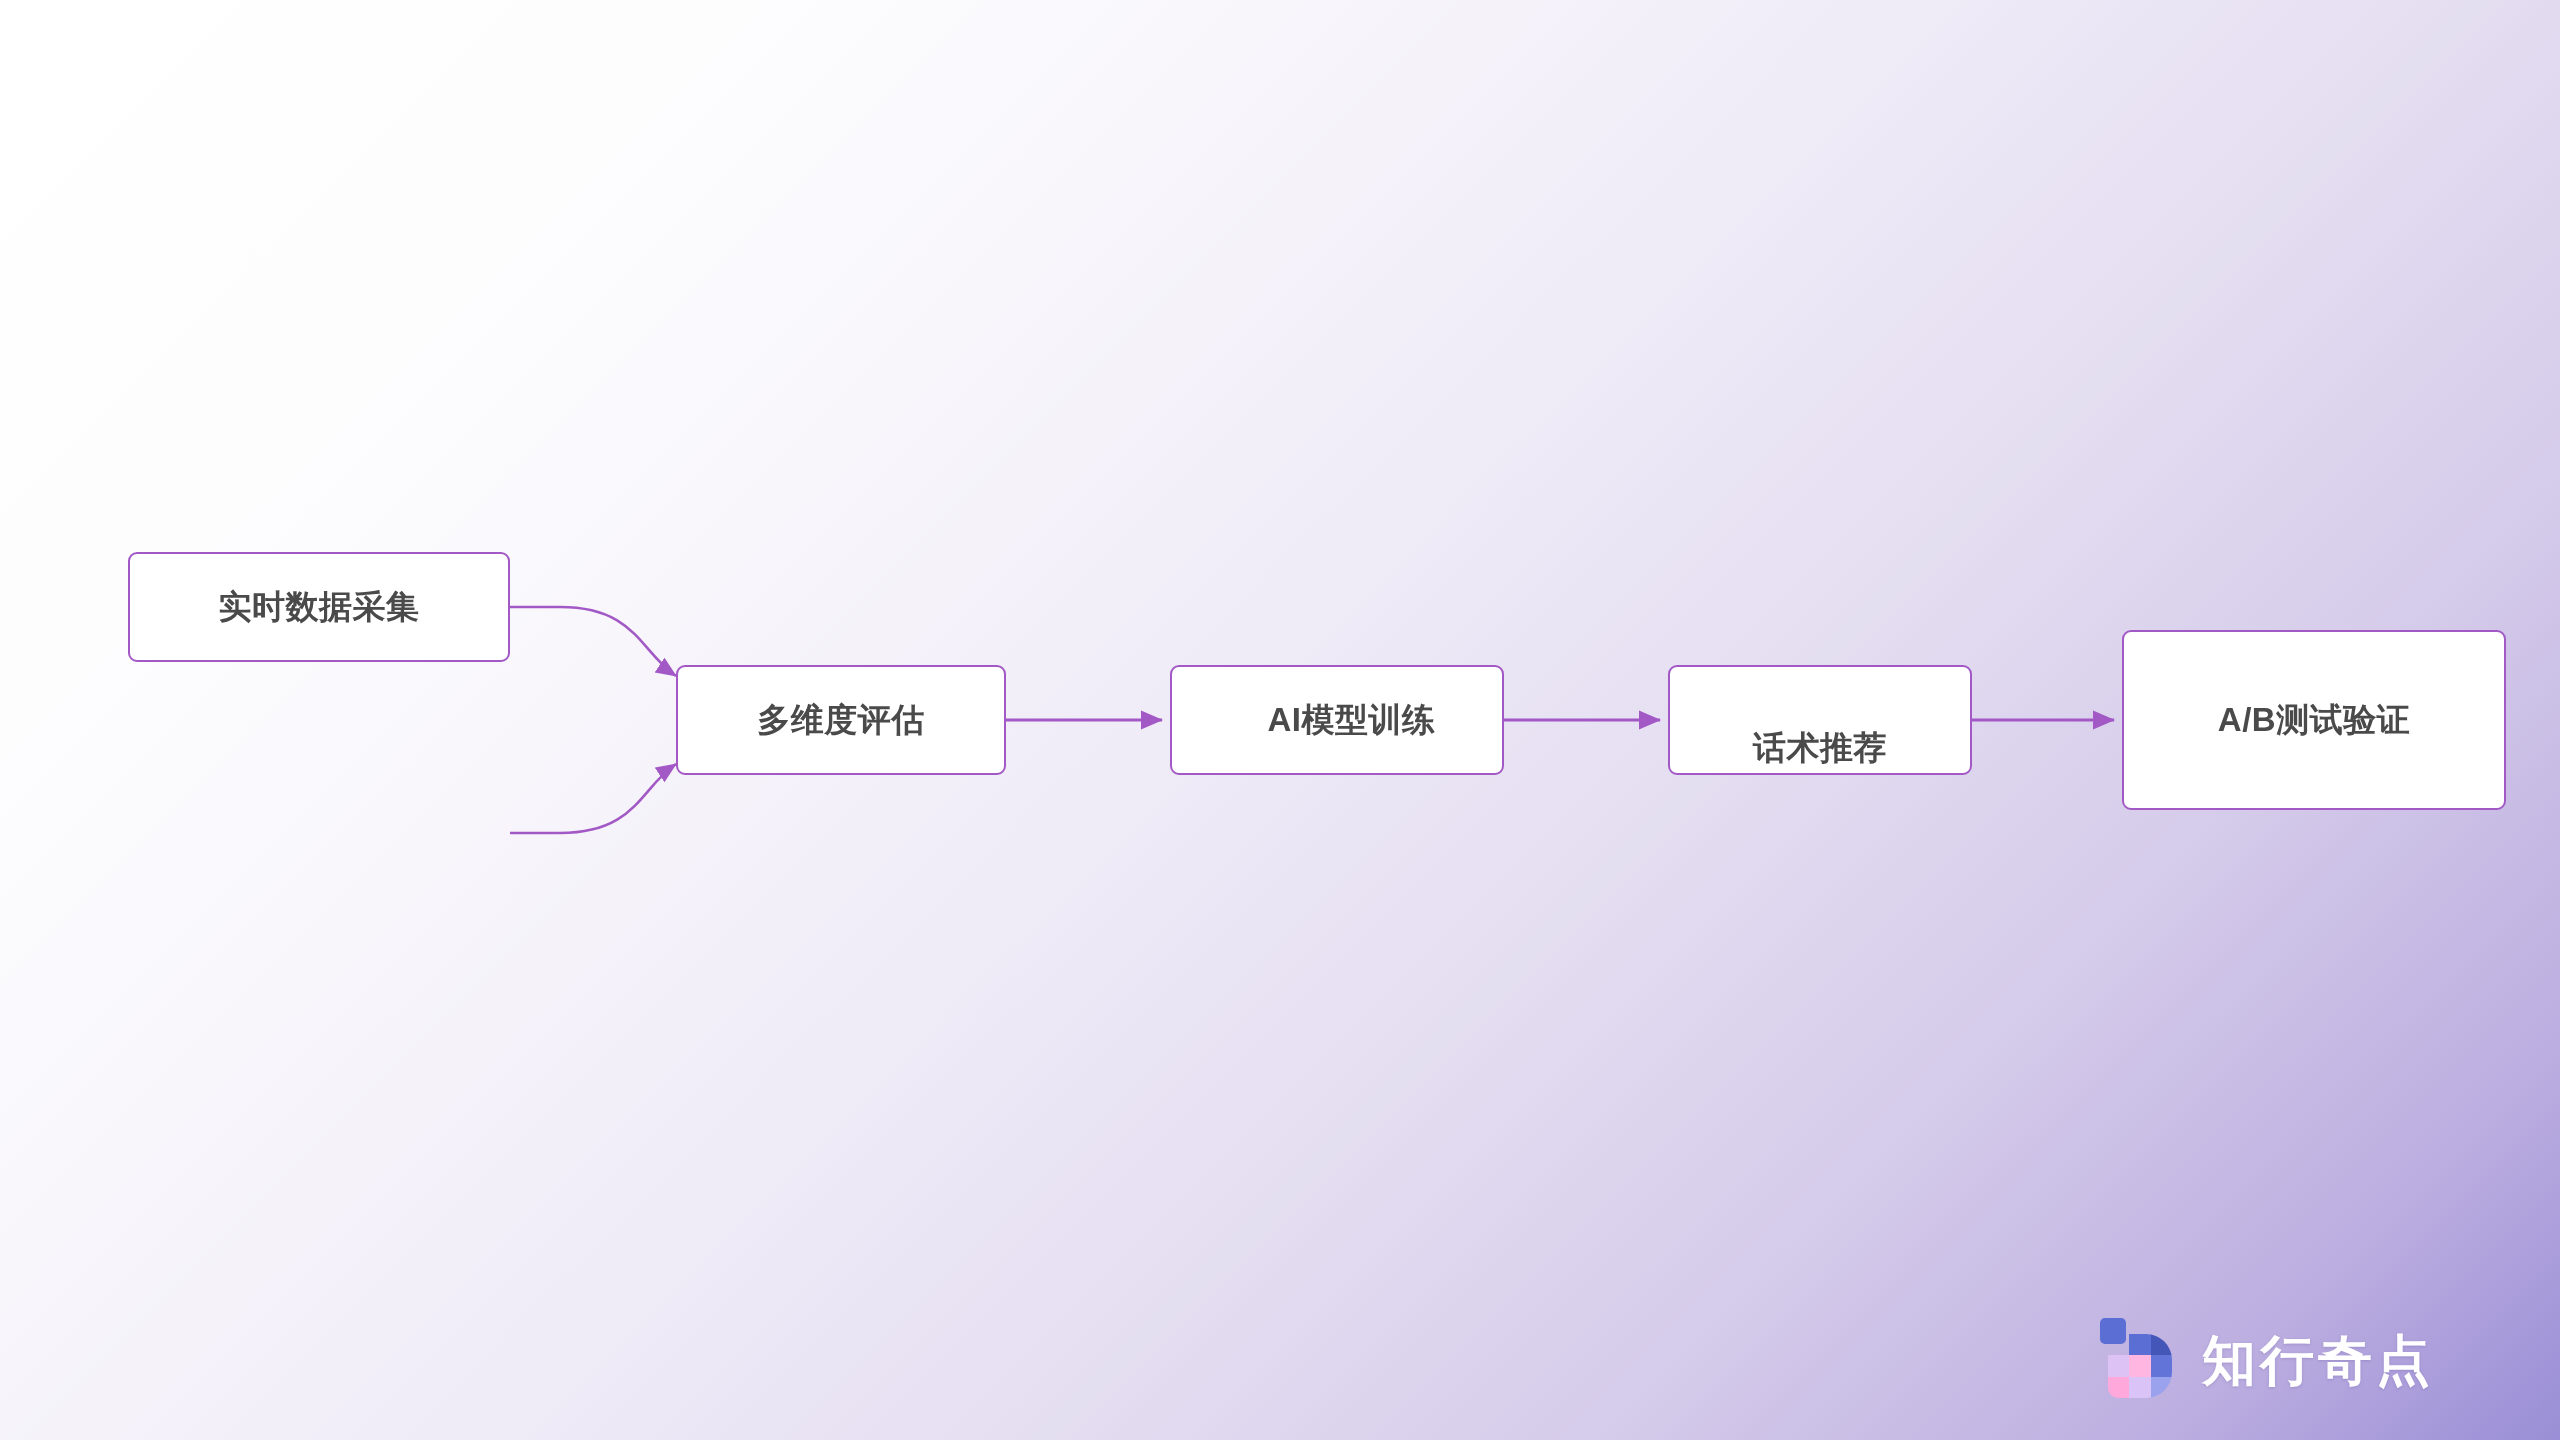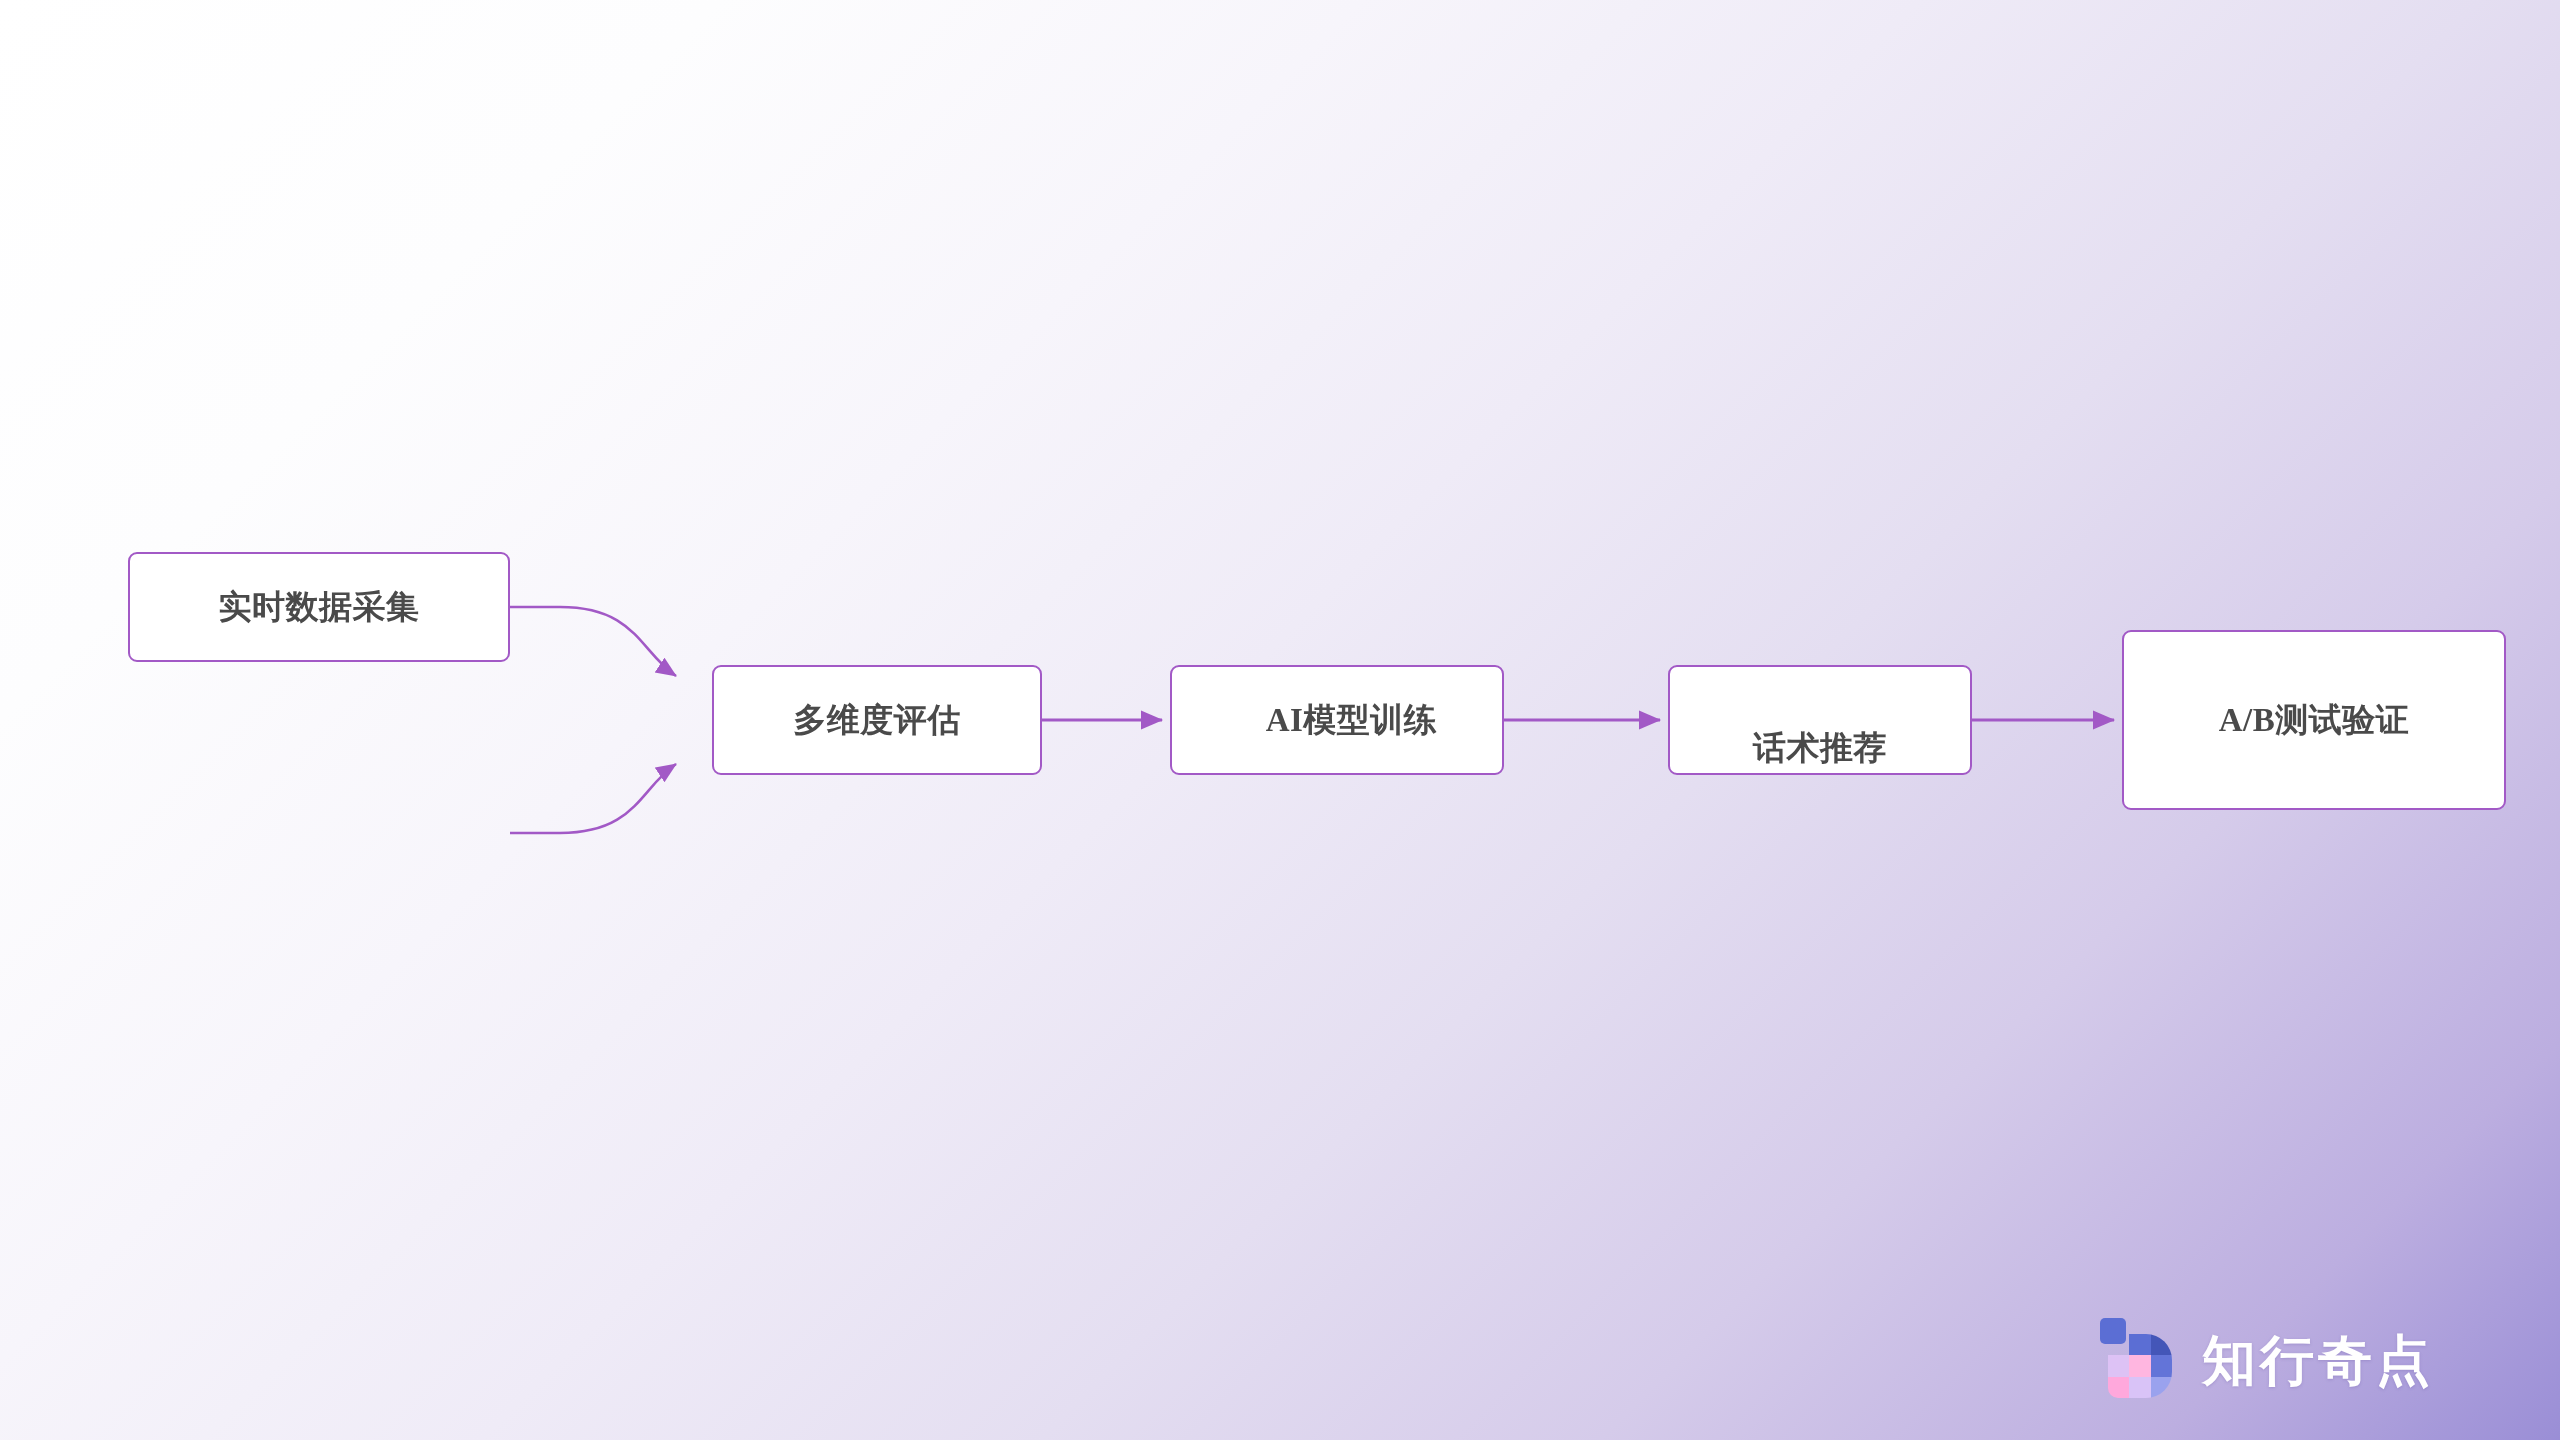--- a/index.html
+++ b/index.html
@@ -45,26 +45,25 @@
     display: flex;
     align-items: center;
     justify-content: center;
     text-align: center;
     color: #4a4a4a;
     font-weight: bold;
     font-size: 33px;
     line-height: 1.28;
     letter-spacing: 0.5px;
     padding: 4px 10px;
-    font-family: Liberation Serif, serif;
   }
 
   .node-collect   { left: 128px;  top: 552px;  width: 382px; height: 110px; }
   .node-history   { left: 128px;  top: 778px;  width: 382px; height: 110px; }
-  .node-assess    { left: 712px;  top: 665px;  width: 330px; height: 110px; text-align: right; }
+  .node-assess    { left: 676px;  top: 665px;  width: 330px; height: 110px; text-align: right; }
   .node-training  { left: 1170px; top: 665px;  width: 334px; height: 110px; padding-left: 39px; }
   .node-script    { left: 1668px; top: 665px;  width: 304px; height: 110px; align-items: flex-end; }
   .node-abtest    { left: 2122px; top: 630px;  width: 384px; height: 180px; }
 
   
   #watermark {
     position: absolute;
     left: 2098px;
     top: 1316px;
     display: flex;

